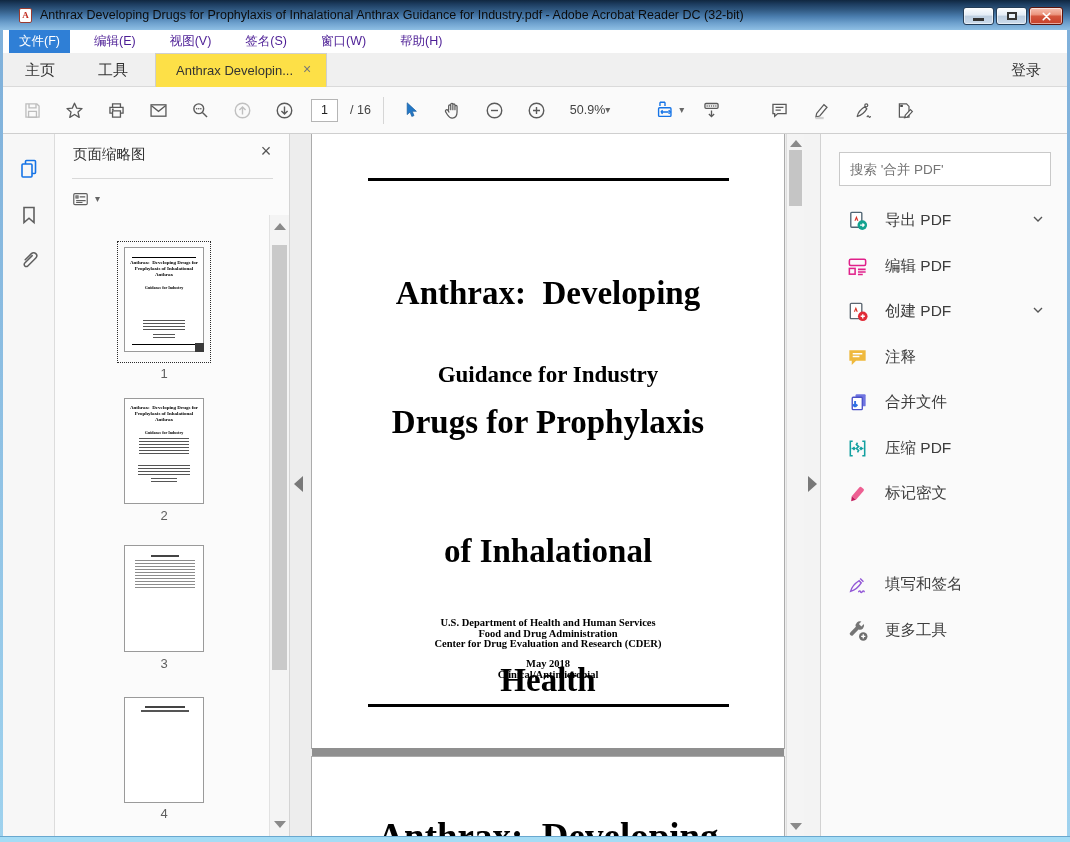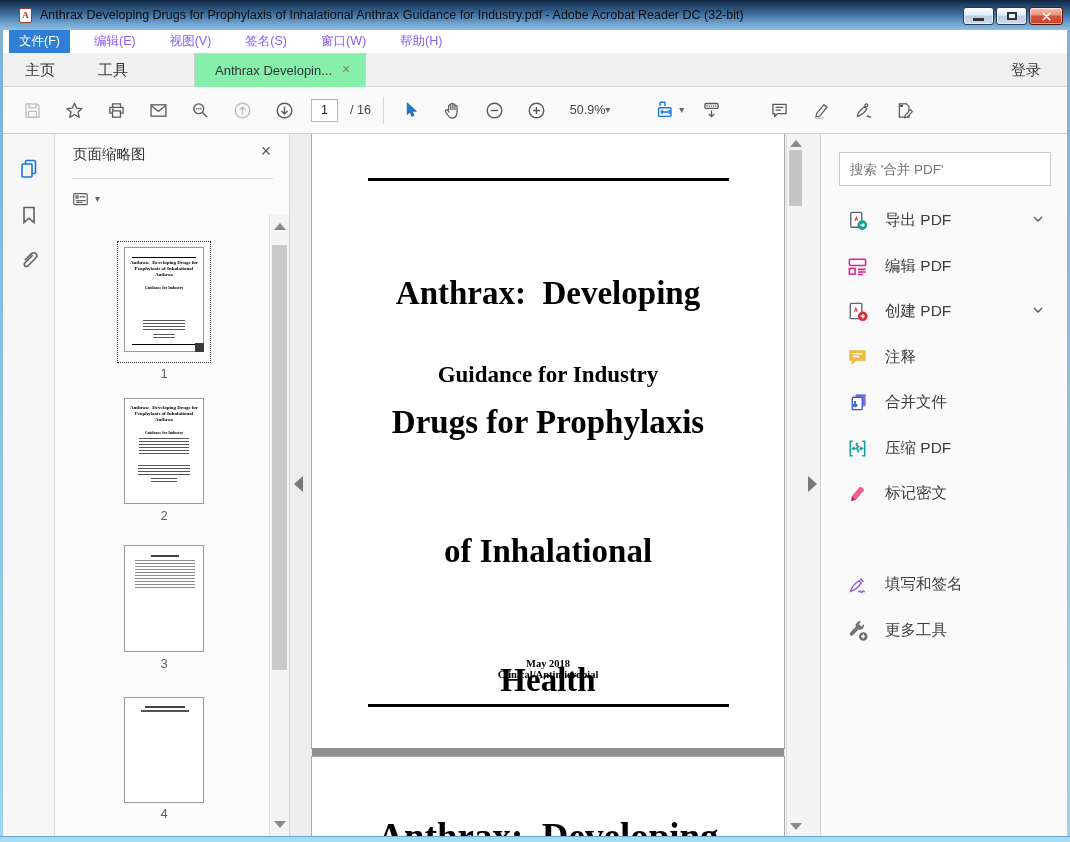--- a/index.html
+++ b/index.html
@@ -19,26 +19,26 @@
     background:linear-gradient(180deg,#fdfeff 0%,#e3ecf6 45%,#bccddf 50%,#ccdbec 100%);box-shadow:inset 0 0 0 1px rgba(255,255,255,.55);}
   .winbtn.min{left:963px;width:31px;} .winbtn.max{left:996px;width:31px;}
   .winbtn.close{left:1029px;width:34px;background:linear-gradient(180deg,#f7c1b2 0%,#ec9780 40%,#d4553c 52%,#c6402a 100%);border-color:#5e150c;}
   .glyph-min{position:absolute;left:9px;top:10px;width:11px;height:3px;background:#333;}
   .glyph-max{position:absolute;left:10px;top:4px;width:10px;height:8px;border:2px solid #333;background:#e8f0f8;}
   .edge-l,.edge-r{position:absolute;top:30px;width:3px;height:806px;background:linear-gradient(180deg,#7fb0da,#9fd2ee);z-index:50;}
   .edge-l{left:0;} .edge-r{left:1067px;}
   .bottombar{position:absolute;left:0;top:836px;width:1070px;height:6px;background:#a5dcf5;border-top:1px solid #69a8cf;z-index:50;}
   
   .menubar{position:absolute;left:3px;top:30px;width:1064px;height:23px;background:#fff;display:flex;align-items:center;padding-left:6px;gap:14px;}
-  .menu-item{font-size:12.5px;color:#8b5cf6;padding:3px 10px;border-radius:0;}
+  .menu-item{font-size:12.5px;color:#4c1d95;padding:3px 10px;border-radius:0;}
   .menu-item.active{background:#2f7fd6;color:#fff;}
   
   .tabbar{position:absolute;left:3px;top:53px;width:1064px;height:34px;background:#f0f0f0;border-bottom:1px solid #dadada;}
   .navtab{position:absolute;top:0;height:34px;line-height:34px;font-size:15px;color:#333;}
-  .doc-tab{position:absolute;left:152px;top:0;width:172px;height:34px;background:#86efac;border:1px solid #cfcfcf;border-bottom:none;margin-left:39px;}
+  .doc-tab{position:absolute;left:152px;top:0;width:172px;height:34px;background:#fde047;border:1px solid #cfcfcf;border-bottom:none;}
   .doc-tab-label{position:absolute;left:20px;top:0;height:33px;line-height:33px;font-size:13px;color:#333;white-space:nowrap;}
   .tab-close{position:absolute;right:10px;top:7px;width:18px;height:18px;text-align:center;line-height:17px;font-size:14px;color:#777;}
   .help-btn{position:absolute;left:951px;top:58px;width:21px;height:21px;border:2px solid #555;border-radius:50%;
     text-align:center;line-height:17px;font-size:12px;font-weight:bold;color:#555;}
   .login-btn{position:absolute;left:1008px;top:0;height:34px;line-height:34px;font-size:15px;color:#333;}
   
   .toolbar{position:absolute;left:3px;top:87px;width:1064px;height:47px;background:#fafafa;border-bottom:1px solid #cfcfcf;
     display:flex;align-items:center;padding-left:14px;gap:12px;}
   .tb-btn{width:30px;height:32px;display:flex;align-items:center;justify-content:center;flex:0 0 auto;}
   .tb-btn svg{width:21px;height:21px;}
@@ -341,20 +341,25 @@
   <div class="docarea">
     <div class="page page1">
       <div class="doc-rule" style="top:44px"></div>
       <div class="doc-title" style="top:52px">
         <span style="display:block">Anthrax:  Developing</span>
         <span style="display:block">Drugs for Prophylaxis</span>
         <span style="display:block">of Inhalational</span>
         <span style="display:block">Health</span>
       </div>
       <div class="doc-subtitle" style="top:228px">Guidance for Industry</div>
+      <div class="doc-small" style="top:484px">
+        <span style="display:block">U.S. Department of Health and Human Services</span>
+        <span style="display:block">Food and Drug Administration</span>
+        <span style="display:block">Center for Drug Evaluation and Research (CDER)</span>
+      </div>
       <div class="doc-small" style="top:525px">
         <span style="display:block">May 2018</span>
         <span style="display:block">Clinical/Antimicrobial</span>
       </div>
       <div class="doc-rule" style="top:570px"></div>
     </div>
     <div class="page-gap"></div>
     <div class="page page2" style="overflow:hidden">
       <div class="doc-title" style="top:57px;font-size:37px;line-height:46px">Anthrax:  Developing</div>
     </div>

